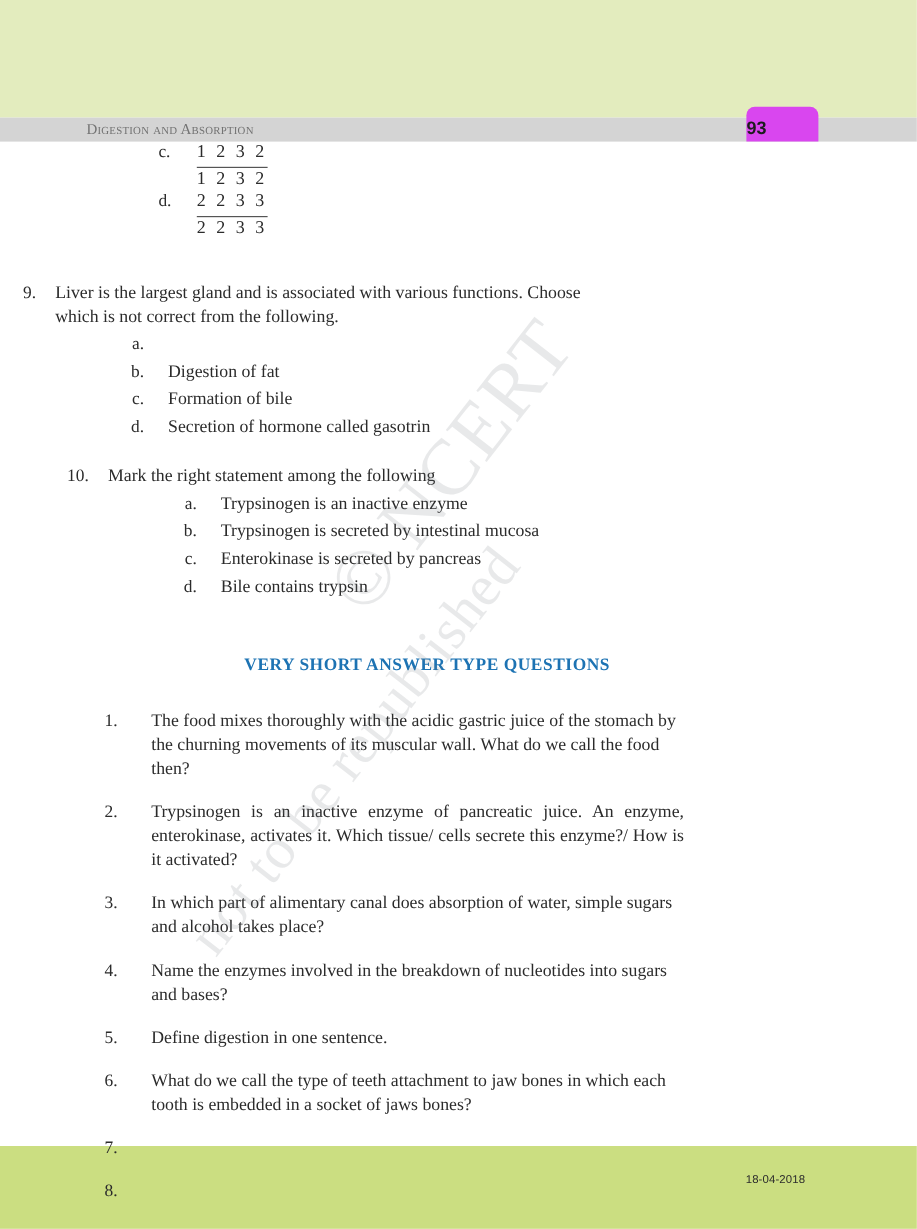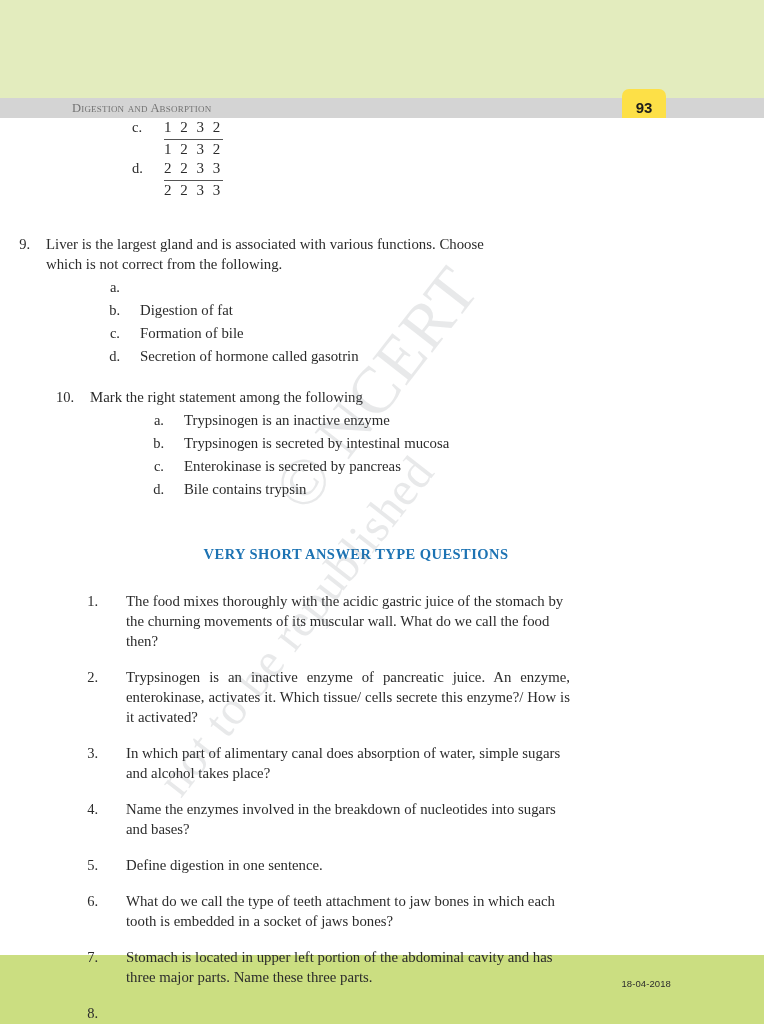--- a/index.html
+++ b/index.html
@@ -52,27 +52,27 @@
     letter-spacing: 0.2px;
     color: #737373;
     line-height: 19px;
     white-space: nowrap;
   }
 
   .page-number-box {
     position: absolute;
     left: 622px;
     top: 89px;
-    width: 44px;
+    width: 60px;
     height: 29px;
-    background: #fde047;
+    background: #d946ef;
     border-radius: 7px 7px 0 0;
     display: flex;
     align-items: flex-end;
-    justify-content: center;
+    justify-content: flex-start;
   }
   .page-number-box .num {
     font-family: "Liberation Sans", sans-serif;
     font-size: 15px;
     font-weight: bold;
     color: #1c1c1c;
     line-height: 15px;
     padding-bottom: 3px;
   }
 
@@ -376,21 +376,20 @@
         <span class="vsa-text">Define digestion in one sentence.</span>
       </div>
 
       <div class="vsa-item">
         <span class="vsa-num">6.</span>
         <span class="vsa-text">What do we call the type of teeth attachment to jaw bones in which each tooth is embedded in a socket of jaws bones?</span>
       </div>
 
       <div class="vsa-item">
         <span class="vsa-num">7.</span>
-        <span class="vsa-text">Stomach is located in upper left portion of the abdominal cavity and has three major parts. Name these three parts.</span>
       </div>
 
       <div class="vsa-item">
         <span class="vsa-num">8.</span>
       </div>
 
     </div>
 
   </div>
 

